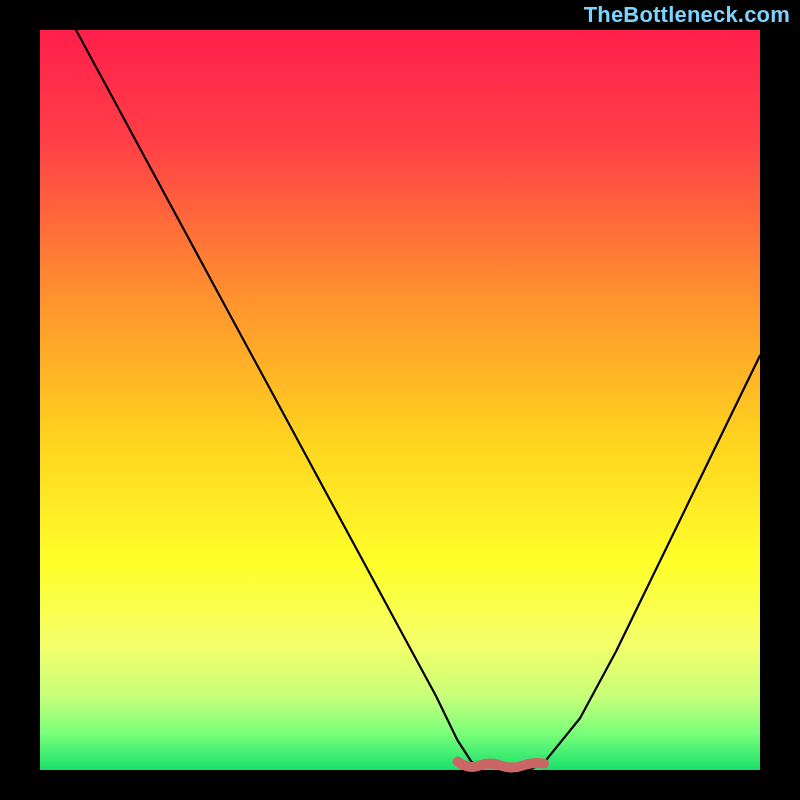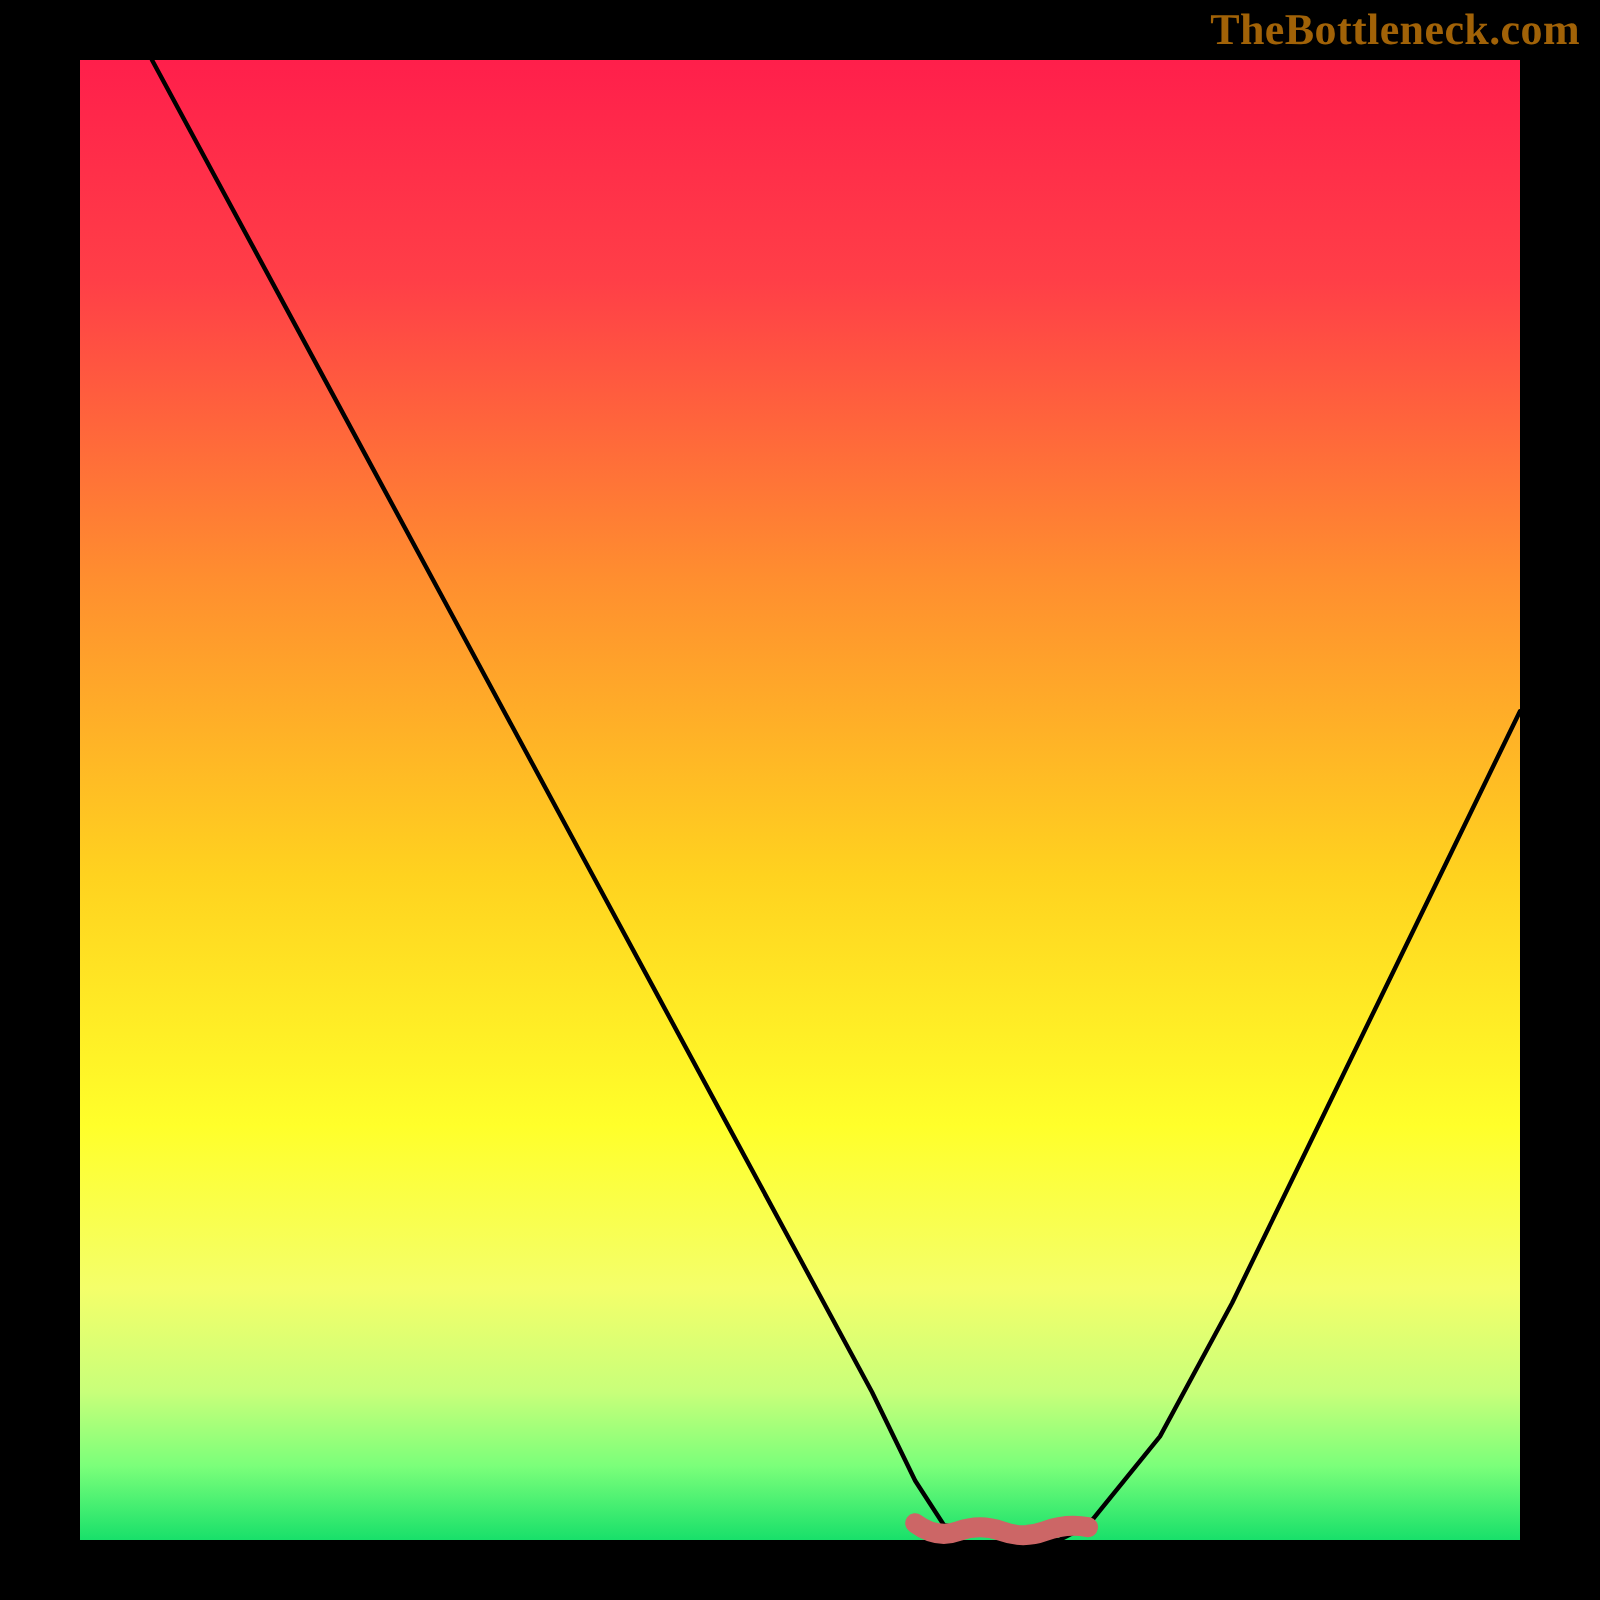--- a/index.html
+++ b/index.html
@@ -17,24 +17,24 @@
   }
   svg {
     position: absolute;
     left: 0;
     top: 0;
   }
   .watermark {
     position: absolute;
     top: 2px;
     right: 10px;
-    font-family: Liberation Serif, serif;
+    font-family: Liberation Sans, sans-serif;
     font-size: 22px;
     font-weight: 600;
-    color: #a16207;
+    color: #7dd3fc;
     letter-spacing: 0.2px;
     user-select: none;
   }
 </style>
 </head>
 <body>
 
 <div class="stage">
 
   <svg width="800" height="800" viewBox="0 0 800 800">

